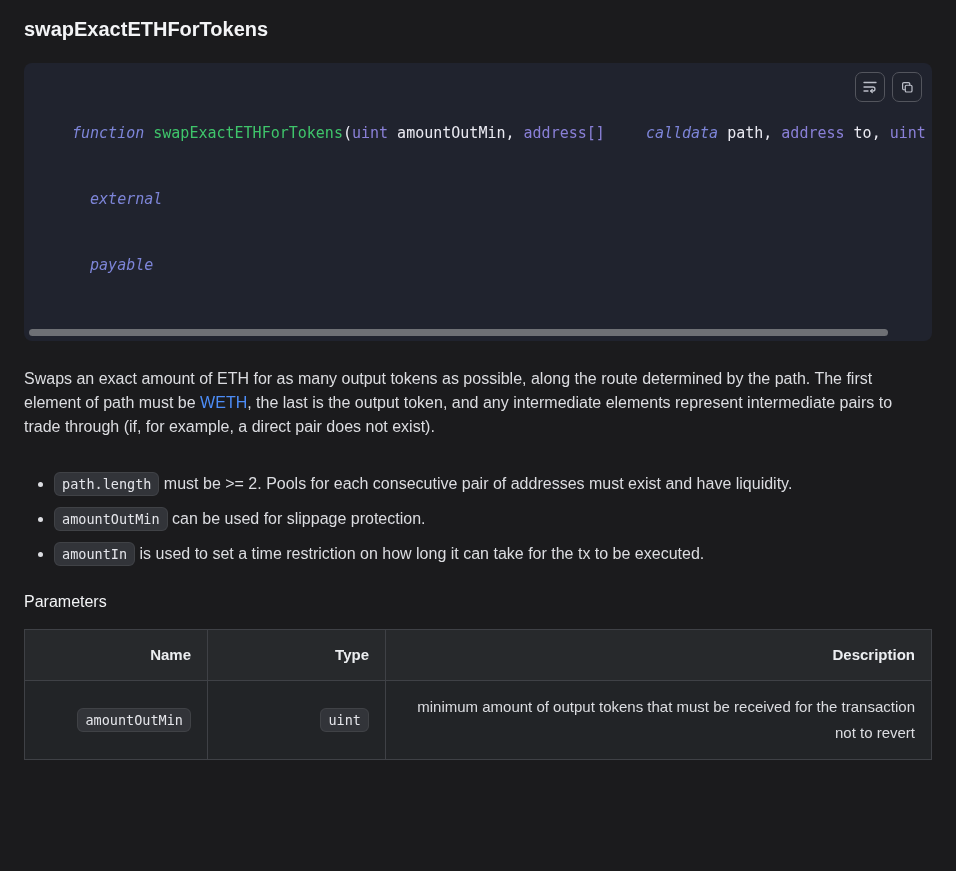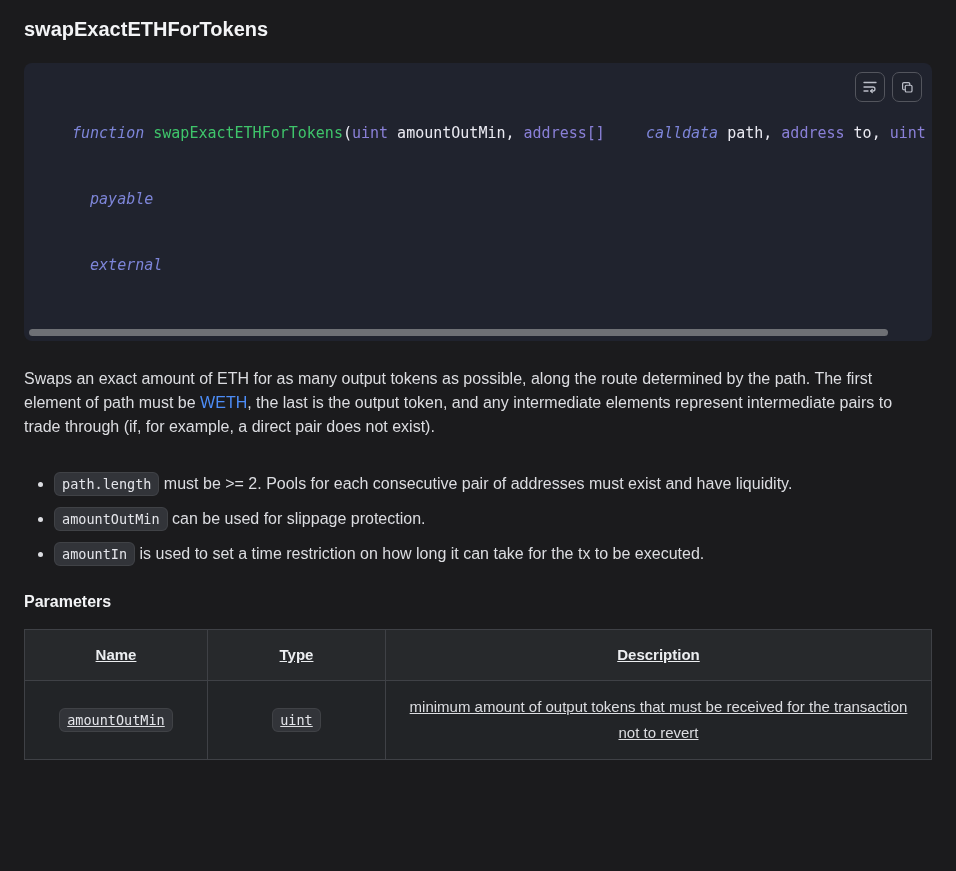--- a/index.html
+++ b/index.html
@@ -72,33 +72,32 @@
     color: var(--chip-text, #e4e5ea);
     border: 1px solid rgba(255, 255, 255, 0.07);
     border-radius: 6px;
     padding: 3px 7px;
     font-family: "DejaVu Sans Mono", monospace;
     font-size: 13.5px;
     white-space: nowrap;
     margin-top: 20px;
   }
 
-  .params-label { margin: 0 0 18px; font-size: 16px; color: var(--heading-text, #ecedef); font-weight: bold; }
+  .params-label { margin: 0 0 18px; font-size: 16px; color: var(--heading-text, #ecedef); }
 
   
   table.params { border-collapse: collapse; width: 100%; font-size: 15px; }
   table.params col.col-name { width: 183px; }
   table.params col.col-type { width: 178px; }
   table.params th, table.params td {
     border: 1px solid var(--table-border, #3f4146);
     padding: 13px 16px;
-    text-align: center;
+    text-align: right;
     vertical-align: middle;
     line-height: 26px;
-    text-decoration: underline;
   }
   table.params thead th {
     background: var(--table-header-bg, #27292c);
     font-weight: 700;
     color: #eceef1;
     padding: 15px 16px;
     line-height: 20px;
   }
   table.params tbody tr:nth-child(odd)  { background: var(--row-odd-bg, #222427); }
   table.params tbody tr:nth-child(even) { background: var(--row-even-bg, #1c1d1f); }
@@ -123,22 +122,22 @@
       </button>
       <button class="icon-btn">
         <svg width="15" height="15" viewBox="0 0 16 16" fill="none" stroke="currentColor" stroke-width="1.3" stroke-linecap="round" stroke-linejoin="round">
           <rect x="5.6" y="5.6" width="7.2" height="7.2" rx="1.4"></rect>
           <path d="M10.4 5.6V4.2A1.4 1.4 0 0 0 9 2.8H4.2A1.4 1.4 0 0 0 2.8 4.2V9a1.4 1.4 0 0 0 1.4 1.4h1.4"></path>
         </svg>
       </button>
     </div>
     <div class="code-content">
       <div class="code-line"><span class="tok kw">function</span><span class="tok pl"> </span><span class="tok fn">swapExactETHForTokens</span><span class="tok pl">(</span><span class="tok ty">uint</span><span class="tok pl"> amountOutMin, </span><span class="tok ty">address[]</span><span class="tok pl"> </span><span class="tok kw">calldata</span><span class="tok pl"> path, </span><span class="tok ty">address</span><span class="tok pl"> to, </span><span class="tok ty">uint</span><span class="tok pl"> deadline)</span></div>
+      <div class="code-line"><span class="tok pl">  </span><span class="tok kw">external</span></div>
       <div class="code-line"><span class="tok pl">  </span><span class="tok kw">payable</span></div>
-      <div class="code-line"><span class="tok pl">  </span><span class="tok kw">external</span></div>
     </div>
     <div class="code-scrollbar">
       <div class="scroll-thumb"></div>
     </div>
   </div>
 
   <p class="desc"><span>Swaps an exact amount of ETH for as many output tokens as possible, along the route determined by the path. The first element of path must be </span><a class="weth">WETH</a><span>, the last is the output token, and any intermediate elements represent intermediate pairs to trade through (if, for example, a direct pair does not exist).</span></p>
 
   <ul class="notes">
     <li>

